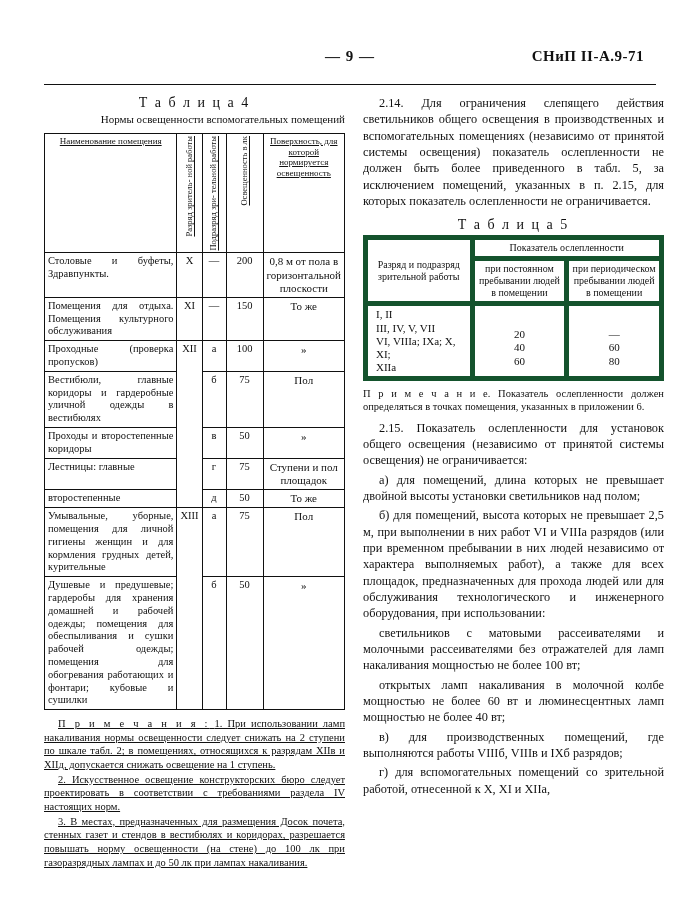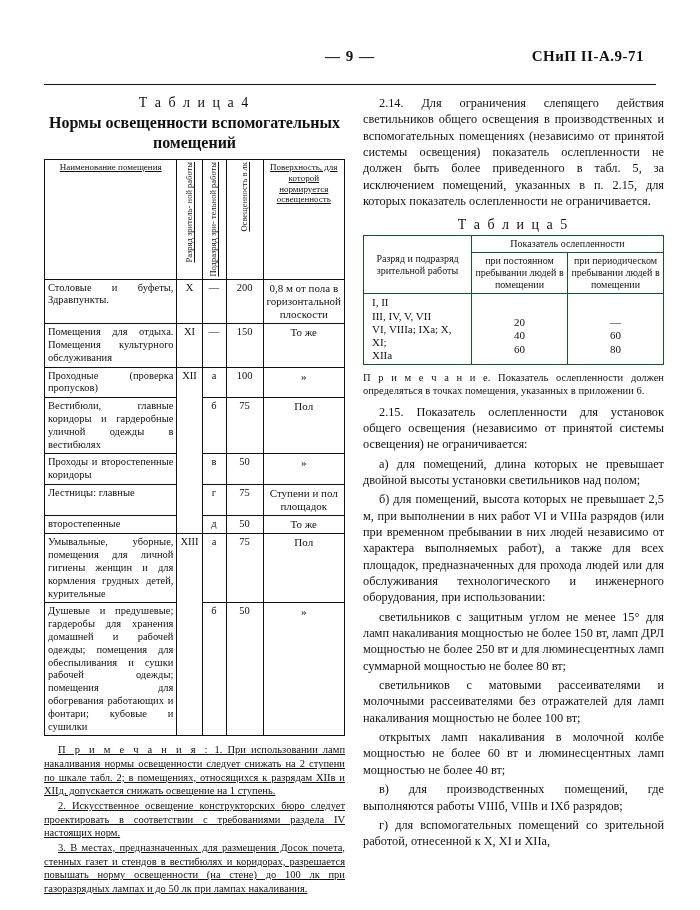--- a/index.html
+++ b/index.html
@@ -59,23 +59,23 @@
     width: 301px;
     flex: 0 0 301px;
   }
   .tbl-caption-num {
     text-align: center;
     font-size: 14px;
     letter-spacing: 2px;
     margin-bottom: 2px;
   }
   .tbl-caption-title {
-    text-align: center;
-    font-size: 16px;
-    font-weight: bold;
+    text-align: right;
+    font-size: 11px;
+    font-weight: normal;
     line-height: 1.25;
     margin-bottom: 6px;
   }
   table.grid {
     border-collapse: collapse;
     width: 100%;
     font-size: 10.5px;
   }
   table.grid td, table.grid th {
     border: 1px solid #111;
@@ -141,21 +141,21 @@
     text-indent: 16px;
     hyphens: manual;
   }
   .tbl5-wrap { margin: 8px 0 6px 0; }
   table.t5 {
     border-collapse: collapse;
     width: 100%;
     font-size: 10px;
   }
   table.t5 td {
-    border: 1px solid #14532d;
+    border: 5px solid #14532d;
     padding: 2px 3px;
     vertical-align: middle;
     text-align: center;
     line-height: 1.2;
   }
   .t5-head-span {
     text-align: center;
     font-size: 10px;
   }
   .t5-left {
@@ -328,20 +328,19 @@
             </tr>
           </tbody>
         </table>
 
         <div class="t5-note">П р и м е ч а н и е. Показатель ослепленности должен определяться в точках помещения, указанных в приложении 6.</div>
       </div>
 
       <p class="para">2.15. Показатель ослепленности для установок общего освещения (независимо от принятой системы освещения) не ограничивается:</p>
       <p class="para">а) для помещений, длина которых не превышает двойной высоты установки светильников над полом;</p>
       <p class="para">б) для помещений, высота которых не превышает 2,5 м, при выполнении в них работ VI и VIIIа разрядов (или при временном пребывании в них людей независимо от характера выполняемых работ), а также для всех площадок, предназначенных для прохода людей или для обслуживания технологического и инженерного оборудования, при использовании:</p>
-      <p class="para">светильников с защитным углом не менее 15° для ламп накаливания мощностью не более 150 вт, ламп ДРЛ мощностью не более 250 вт и для люминесцентных ламп суммарной мощностью не более 80 вт;</p>
       <p class="para">светильников с матовыми рассеивателями и молочными рассеивателями без отражателей для ламп накаливания мощностью не более 100 вт;</p>
       <p class="para">открытых ламп накаливания в молочной колбе мощностью не более 60 вт и люминесцентных ламп мощностью не более 40 вт;</p>
       <p class="para">в) для производственных помещений, где выполняются работы VIIIб, VIIIв и IXб разрядов;</p>
       <p class="para">г) для вспомогательных помещений со зрительной работой, отнесенной к X, XI и XIIа,</p>
     </div>
   </div>
 </div>
 
 </body></html>

